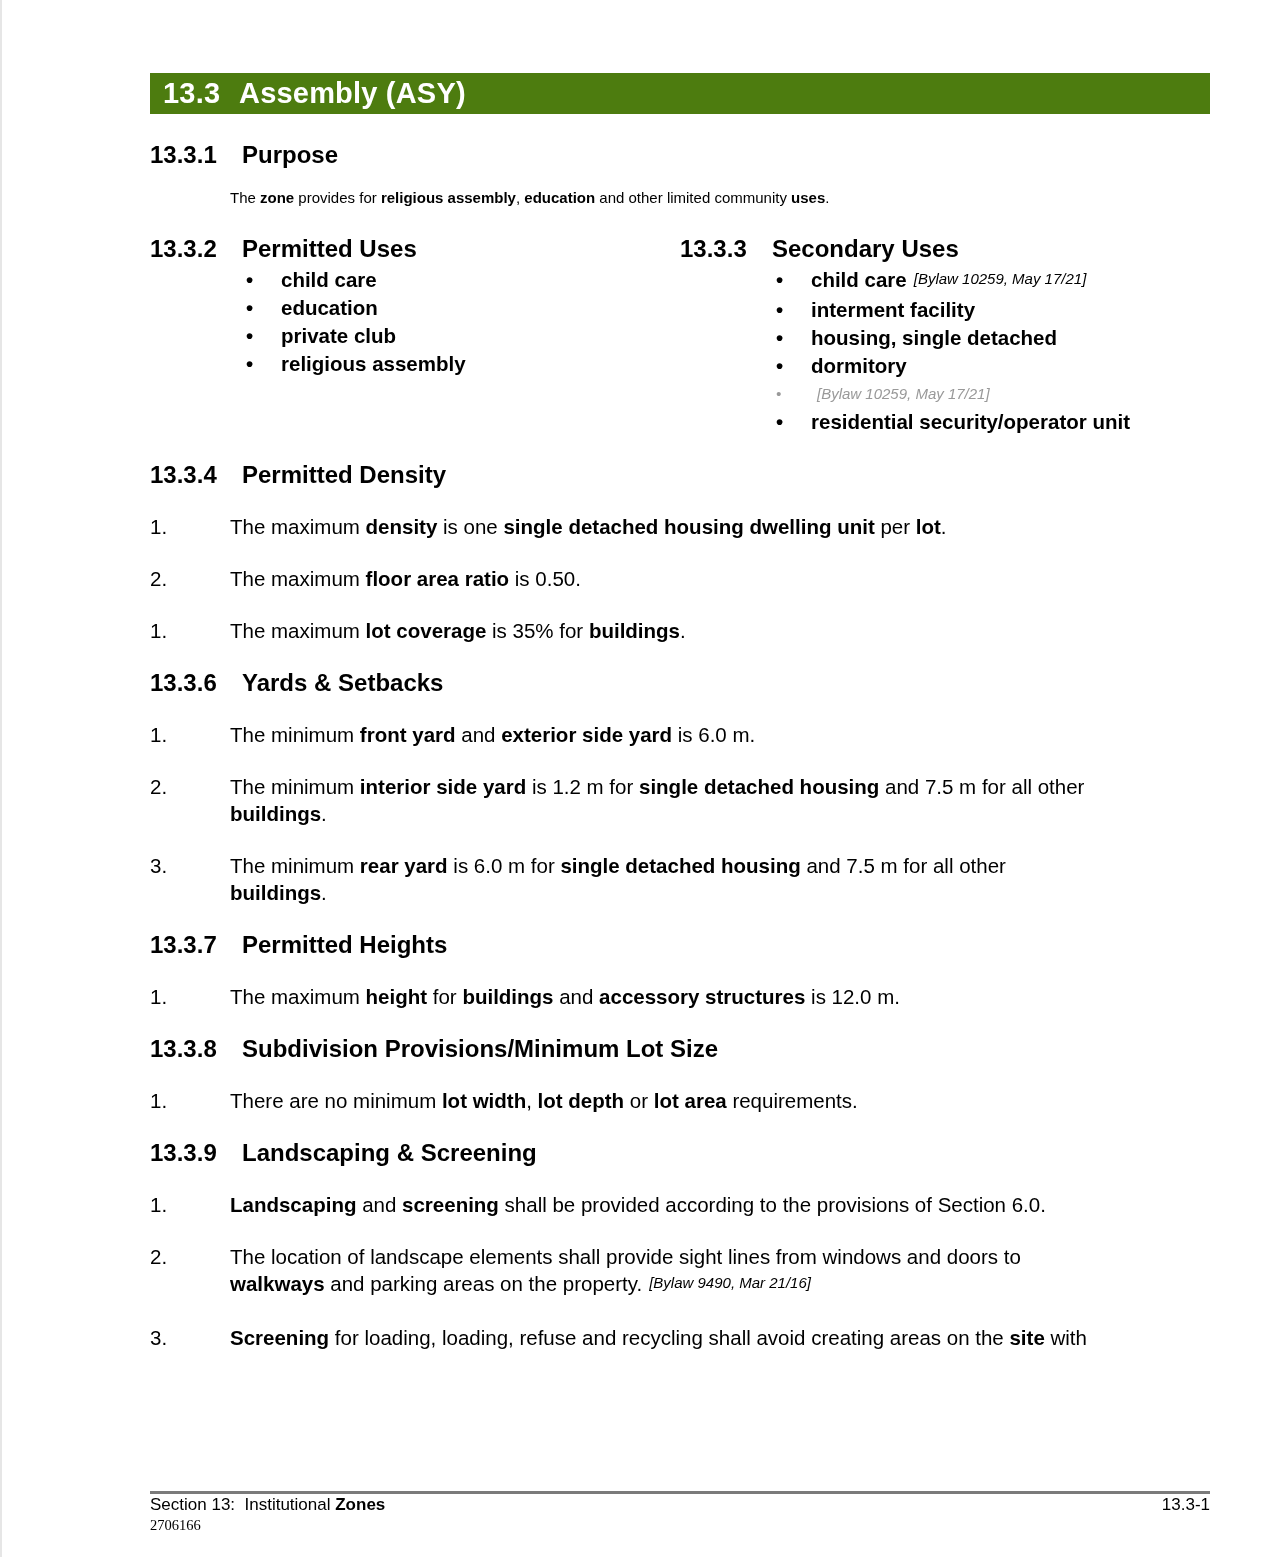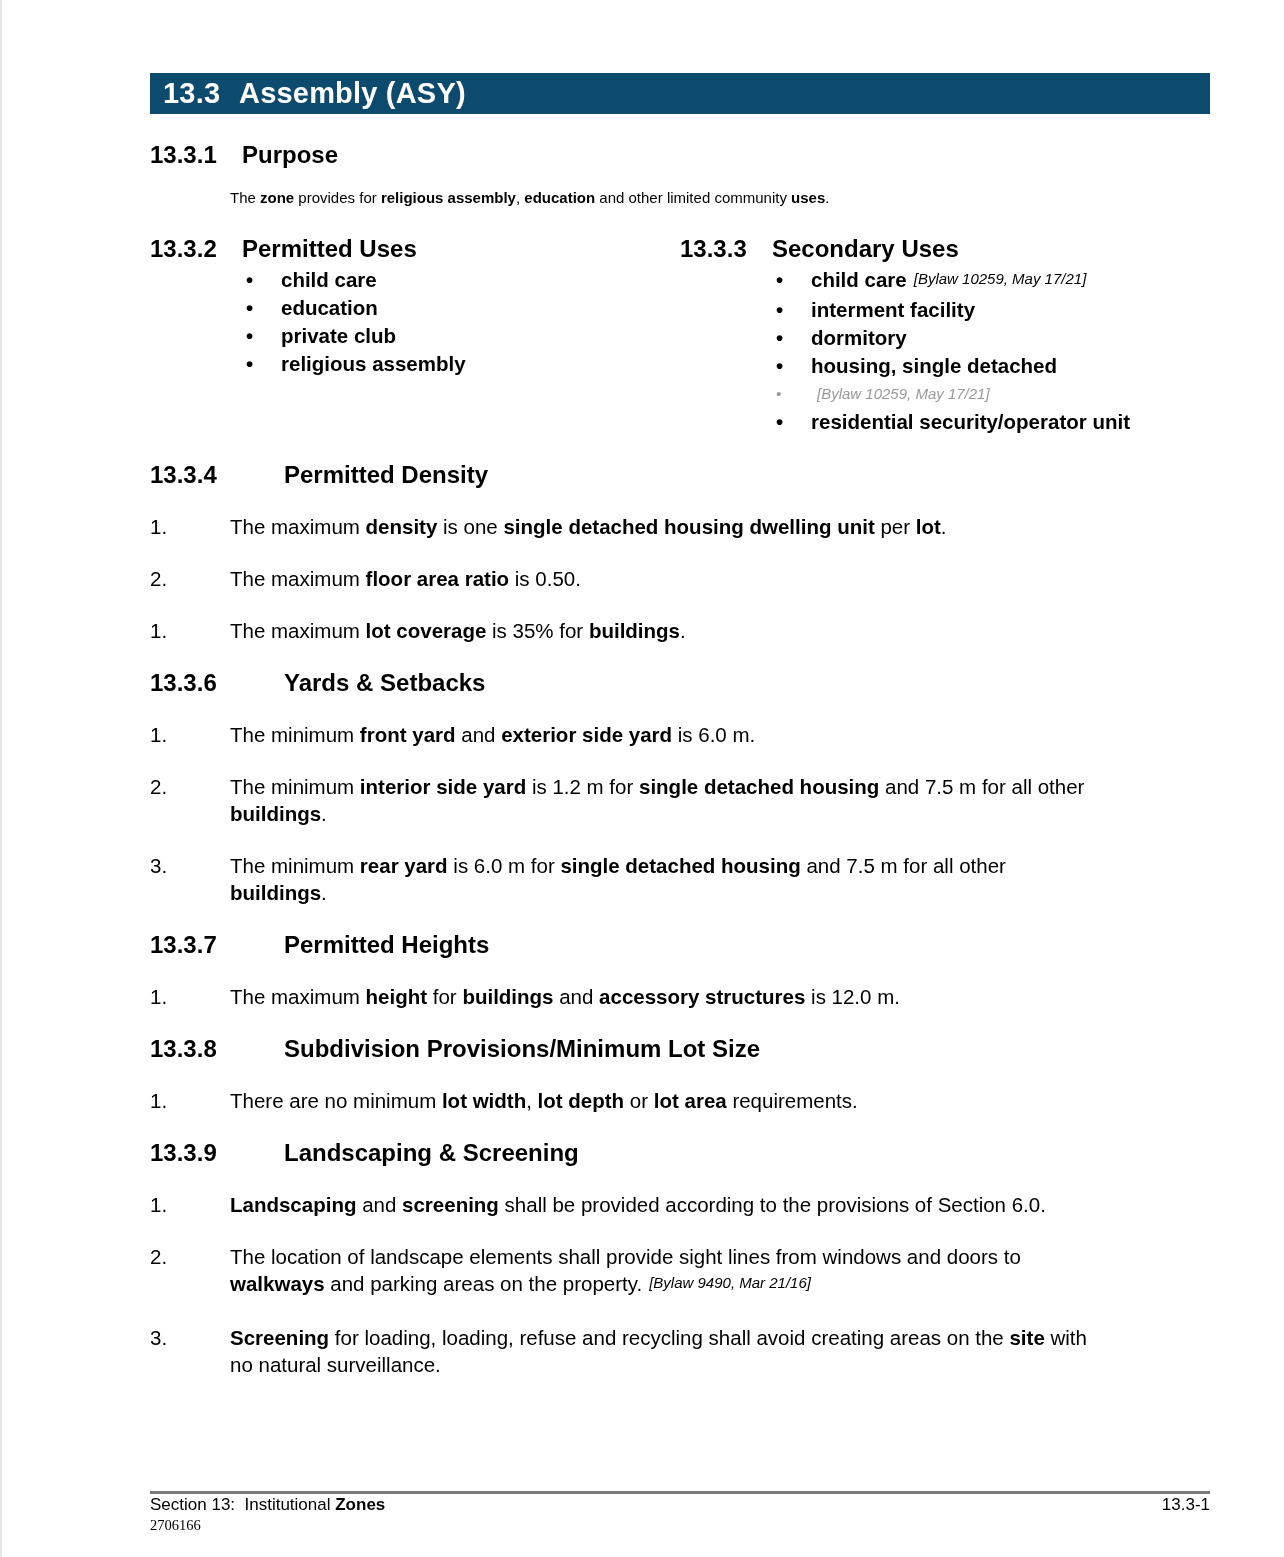--- a/index.html
+++ b/index.html
@@ -10,21 +10,21 @@
     color:#000;
     font-family:"Liberation Sans", sans-serif;
     overflow:hidden;
     border-left:2px solid #e6e6e6;
     box-sizing:border-box;
   }
   .content { position:absolute; left:148px; top:0; width:1060px; }
 
   .titlebar {
     margin-top:73px; height:41px;
-    background:#0c4a6e; color:#fff;
+    background:#4d7c0f; color:#fff;
     display:flex; align-items:center;
     font-weight:700; font-size:29px; letter-spacing:.2px;
   }
   .titlebar .tnum { padding-left:13px; width:76px; flex:none; }
 
   .hrow { display:flex; font-weight:700; font-size:24px; line-height:26px; }
   .hrow .hnum { width:92px; flex:none; }
 
   .purpose-h { margin-top:28px; }
   .purpose-body { margin-top:17px; margin-left:80px; font-size:15px; line-height:26px; }
@@ -34,21 +34,21 @@
   ul.blist { margin:4px 0 0 96px; padding:0; list-style:none; font-weight:700; font-size:20.5px; }
   ul.blist li { line-height:28px; padding-left:35px; position:relative; }
   ul.blist li::before { content:"\2022"; position:absolute; left:0; }
   ul.blist li.muted { color:#999; font-weight:400; font-style:italic; font-size:15px; padding-left:41px; }
 
   .note {
     font-weight:400; font-style:italic; font-size:15px;
     position:relative; top:-3px; margin-left:7px; white-space:nowrap;
   }
 
-  .sec .hrow { margin-top:26px;gap:42px; }
+  .sec .hrow { margin-top:26px; }
   .item { display:flex; margin-top:25px; font-size:20.5px; line-height:27px; }
   .item .inum { width:80px; flex:none; }
   .item .itext { flex:1; }
   .line { white-space:nowrap; }
   .b { font-weight:700; }
 
   .footer {
     position:absolute; left:148px; top:1491px; width:1060px;
     border-top:3px solid #7a7a7a; 
   }
@@ -89,22 +89,22 @@
           </ul>
       </div>
       <div class="ucol">
         <div class="hrow">
           <div class="hnum">13.3.3</div>
           <div class="htitle">Secondary Uses</div>
         </div>
         <ul class="blist">
             <li><span>child care</span><span class="note">[Bylaw 10259, May 17/21]</span></li>
             <li><span>interment facility</span></li>
+            <li><span>housing, single detached</span></li>
             <li><span>dormitory</span></li>
-            <li><span>housing, single detached</span></li>
             <li class="muted">[Bylaw 10259, May 17/21]</li>
             <li><span>residential security/operator unit</span></li>
           </ul>
       </div>
     </div>
 
     <div id="sections">
   <section class="sec">
     <div class="hrow">
       <div class="hnum sec-num">13.3.4</div>
@@ -217,21 +217,20 @@
     <div class="itext">
                 <div class="line"><span>The location of landscape elements shall provide sight lines from windows and doors to</span></div>
                 <div class="line"><span class="b">walkways</span><span> and parking areas on the property.</span><span class="note">[Bylaw 9490, Mar 21/16]</span></div>
               </div>
   </div>
 
   <div class="item">
     <div class="inum">3.</div>
     <div class="itext">
                 <div class="line"><span class="b">Screening</span><span> for loading, loading, refuse and recycling shall avoid creating areas on the </span><span class="b">site</span><span> with</span></div>
-                <div class="line"><span>no natural surveillance.</span></div>
               </div>
   </div>
 </div>
   </section>
 </div>
   </div>
 
   <div class="footer">
     <div class="frow">
       <div class="fleft"><span>Section 13:  Institutional </span><span class="b">Zones</span></div>

